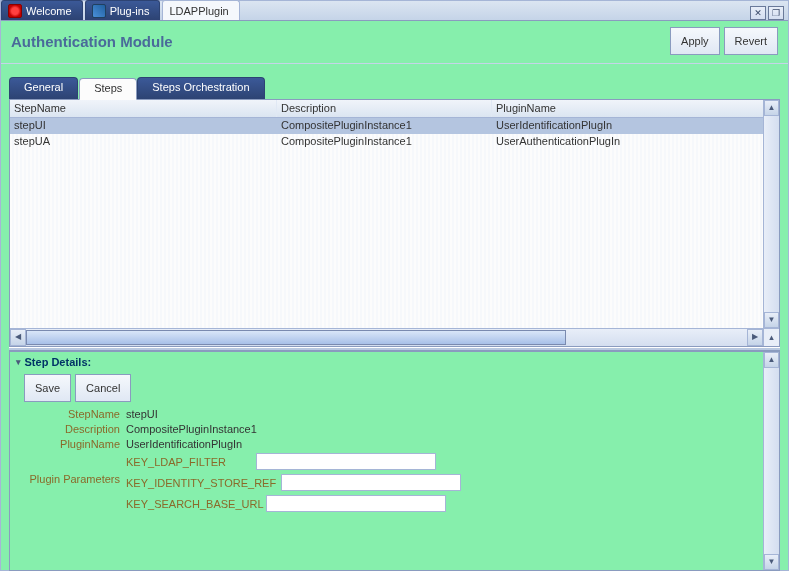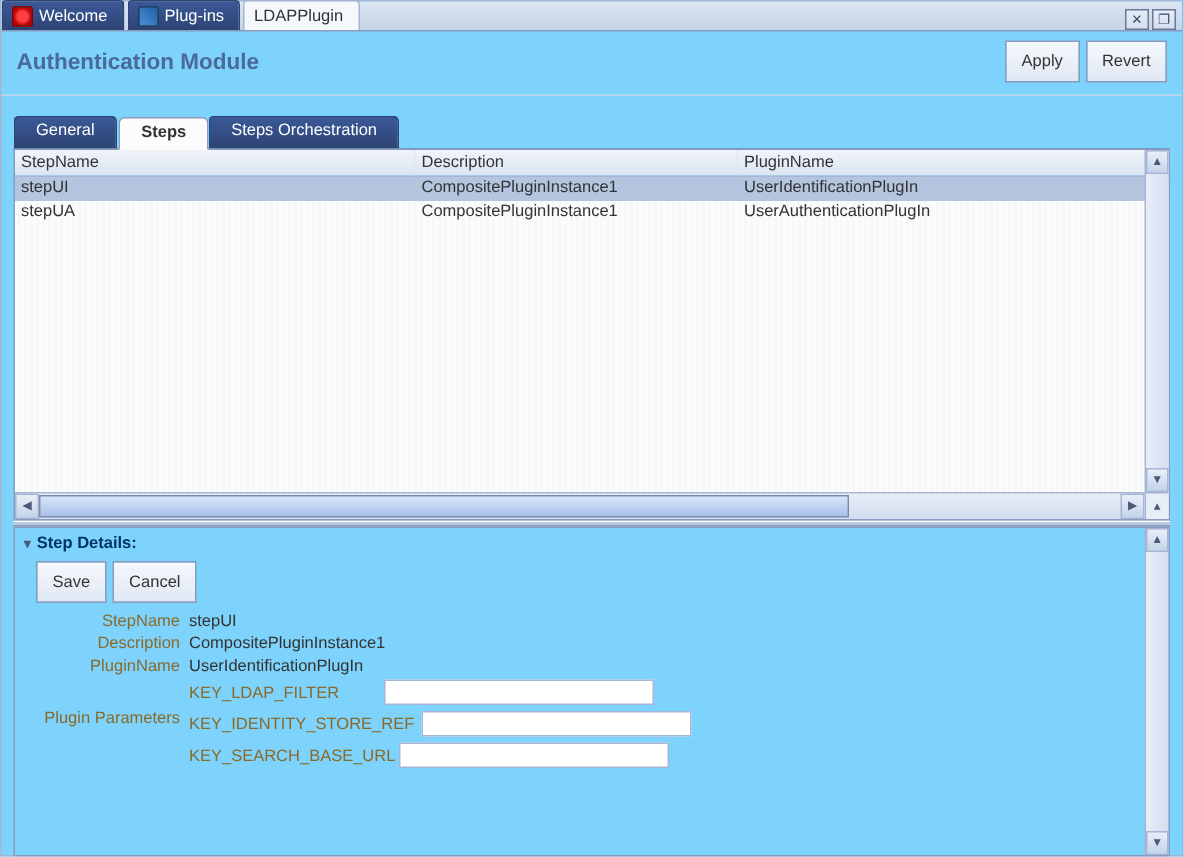--- a/index.html
+++ b/index.html
@@ -1,33 +1,33 @@
 <!DOCTYPE html>
 <html><head>
 <meta charset="utf-8">
 <style>
 * { box-sizing: border-box; margin: 0; padding: 0; }
 body { font-family: Tahoma, Arial, sans-serif; font-size: 11px; background: #fff; color: #333; }
-.container { width: 789px; height: 571px; border: 1px solid #a5b5d6; position: relative; background: #7dd3fc; }
+.container { width: 789px; height: 571px; border: 1px solid #a5b5d6; position: relative; background: #86efac; }
 .top-tabs { height: 20px; background: linear-gradient(#dbe5f1, #c5d4e8); display: flex; align-items: flex-end; border-bottom: 1px solid #8a9bbf; }
 .top-tab { height: 20px; padding: 2px 10px 2px 6px; margin-right: 2px; border: 1px solid #4a5a7a; border-bottom: none; border-radius: 3px 3px 0 0; display: flex; align-items: center; gap: 4px; cursor: pointer; }
 .top-tab.bg-dark { background: linear-gradient(#3b5998, #2d4373); color: #fff; border-color: #2d4373; }
 .top-tab.bg-light { background: #f5f8fc; color: #333; border-color: #a5b5d6; }
 .tab-icon { width: 14px; height: 14px; display: inline-block; border-radius: 2px; }
 .win-controls { margin-left: auto; margin-right: 4px; display: flex; gap: 2px; }
 .win-btn { width: 16px; height: 14px; border: 1px solid #6a7a9a; background: linear-gradient(#e8eef8,#d4def0); font-size: 9px; line-height: 12px; text-align: center; cursor: pointer; color: #3a4a6a; }
 .header-bar { display: flex; align-items: center; padding: 6px 10px 8px 10px; border-bottom: 1px solid #c5d4e8; }
 .page-title { color: #4a6a9a; font-size: 15px; font-weight: bold; }
 .header-actions { margin-left: auto; display: flex; gap: 4px; }
 .btn { height: 28px; padding: 0 10px; background: linear-gradient(#f5f8fc,#e0e8f4); border: 1px solid #8a9bbf; cursor: pointer; font-size: 11px; color: #333; }
 .inner { padding: 0 8px 8px 8px; height: calc(100% - 54px); display: flex; flex-direction: column; }
 .sub-tabs { height: 22px; display: flex; align-items: flex-end; margin-top: 14px; border-bottom: 1px solid #4a5a7a; }
 .sub-tab { height: 22px; padding: 3px 14px 0 14px; border-radius: 4px 4px 0 0; cursor: pointer; border: 1px solid #2d4373; border-bottom: none; position: relative; }
 .sub-tab.inactive { background: linear-gradient(#3b5998,#2d4373); color: #fff; margin-right: 1px; }
-.sub-tab.active { background: #fcfcfc; color: #333; border-color: #8a9bbf; font-weight: bold; z-index: 2; bottom: -1px; border-bottom: 1px solid #fcfcfc; text-align: center; }
+.sub-tab.active { background: #fcfcfc; color: #333; border-color: #8a9bbf; font-weight: normal; z-index: 2; bottom: -1px; border-bottom: 1px solid #fcfcfc; text-align: center; }
 .table-wrap { border: 1px solid #8a9bbf; height: 248px; display: flex; flex-direction: column; position: relative; margin-top: -1px; }
 .table-header { display: flex; height: 18px; background: linear-gradient(#f0f4fa,#dbe5f1); border-bottom: 1px solid #a5b5d6; }
 .th { padding: 2px 4px; color: #333; border-right: 1px solid #e0e8f4; }
 .table-body { flex: 1; overflow: hidden; background: repeating-linear-gradient(90deg, #fcfcfc 0, #fcfcfc 2px, #f6f8fb 2px, #f6f8fb 4px); position: relative; }
 .tr { display: flex; height: 16px; }
 .tr.selected { background: #b4c5e0; }
 .td { padding: 1px 4px; }
 .col1 { width: 267px; padding-left: 4px; }
 .col2 { width: 215px; }
 .col3 { flex: 1; }

